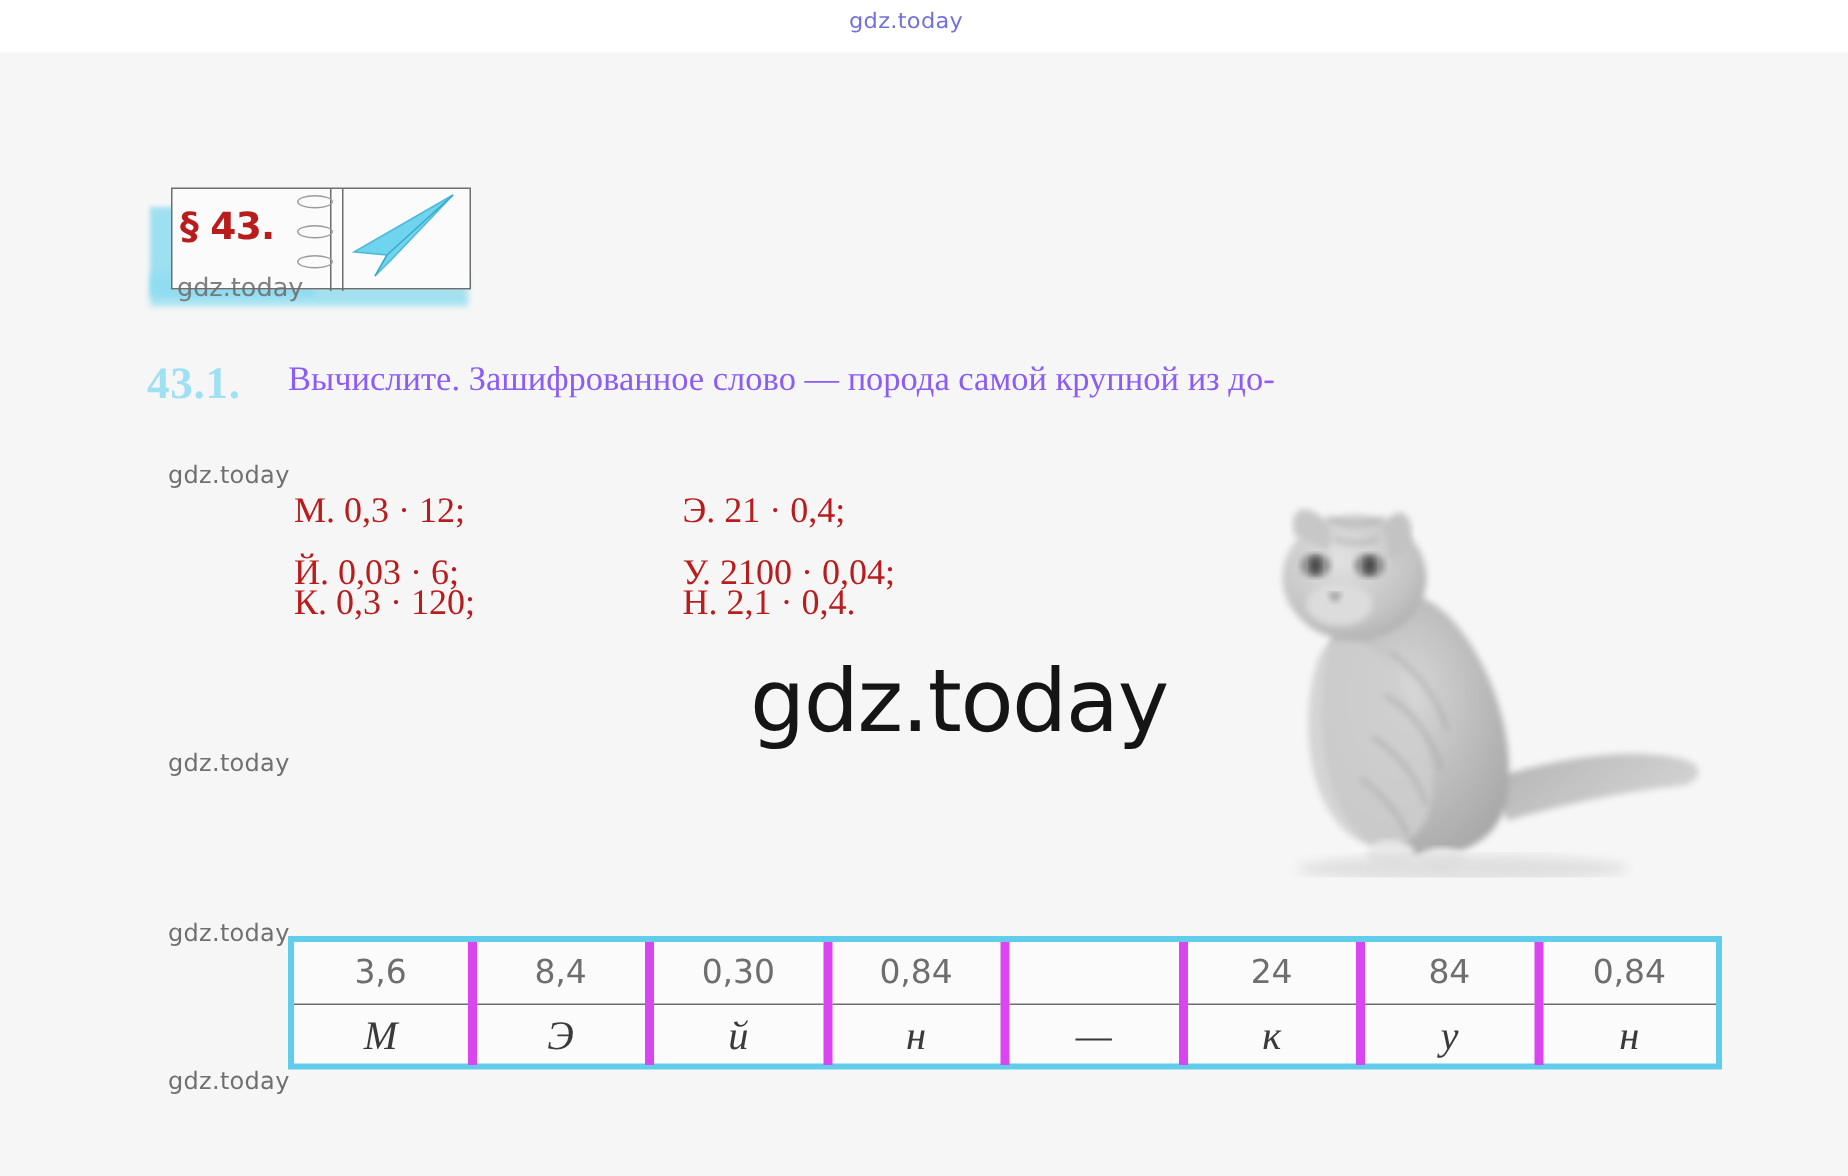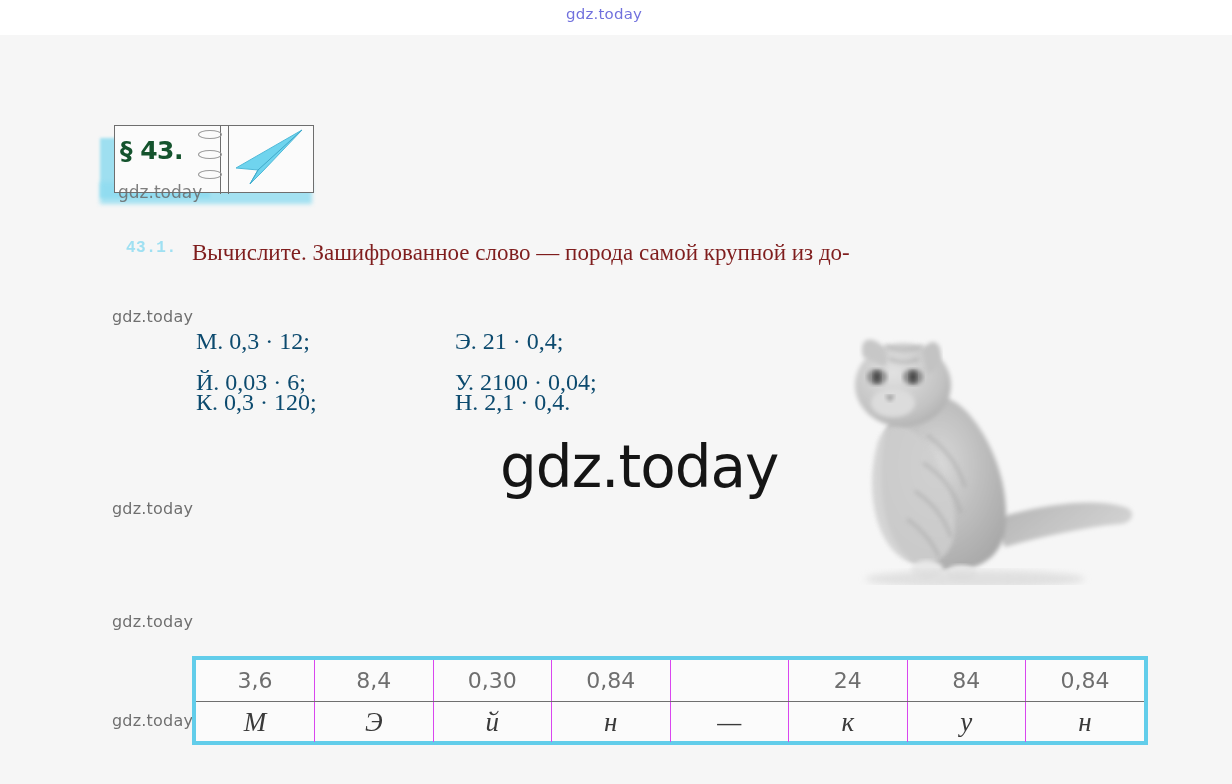--- a/index.html
+++ b/index.html
@@ -46,21 +46,21 @@
   }
   .nb-split{
     position:absolute;left:105px;top:0;width:1px;height:68px;background:#6e6e6e;
   }
   .nb-split2{
     position:absolute;left:113px;top:0;width:1px;height:68px;background:#6e6e6e;
   }
   .sec-num{
     position:absolute;left:20px;top:16px;
     font-family:"DejaVu Sans", sans-serif;
-    font-weight:bold;font-size:25px;color:#14532d;
+    font-weight:bold;font-size:25px;color:#b91c1c;
     letter-spacing:-.5px;
   }
   .rings{position:absolute;left:98px;top:8px;width:24px;height:54px;}
   .ring{
     position:absolute;width:22px;height:7px;
     border:1.4px solid #9a9a9a;border-radius:50%;
     background:transparent;
   }
   .plane{position:absolute;left:128px;top:6px;width:80px;height:62px;}
   .gdz-sec{
@@ -71,37 +71,37 @@
   .sec-title{
     position:absolute;left:325px;top:21px;
     font-family:"DejaVu Sans", sans-serif;
     font-weight:bold;font-size:31px;
     color:#7a7a7a;letter-spacing:.5px;
   }
 
   
   .ex-num{
     position:absolute;left:98px;top:204px;
-    font-family:Liberation Mono, monospace;
-    font-weight:bold;font-size:16px;
-    color:#9fe0f2;letter-spacing:.5px;margin-left:28px;
+    font-family:Liberation Serif, serif;
+    font-weight:bold;font-size:30px;
+    color:#9fe0f2;letter-spacing:.5px;
   }
   .ex-text{
     position:absolute;left:192px;top:203px;width:960px;
     font-family:"Liberation Serif", serif;
-    font-size:23px;color:#7f1d1d;line-height:29px;
+    font-size:23px;color:#8b5cf6;line-height:29px;
     text-align:justify;
   }
   .ex-text .l2{display:block;}
 
   
   .expr{
     position:absolute;
     font-family:"Liberation Serif", serif;
-    font-size:24px;color:#0c4a6e;
+    font-size:24px;color:#b91c1c;
     white-space:nowrap;
   }
   .col-a{left:196px;}
   .col-b{left:455px;text-align:center;}
   .r1{top:293px;}
   .r2{top:334px;}
   .r3{top:354px;}
 
   
   .wm{
@@ -117,32 +117,32 @@
     letter-spacing:-1px;
   }
 
   
   .cat{
     position:absolute;left:815px;top:280px;width:360px;height:270px;
   }
 
   
   .tbl{
-    position:absolute;left:192px;top:621px;
+    position:absolute;left:192px;top:589px;
     width:956px;height:89px;
     border:4px solid #62cdea;
     box-sizing:border-box;
     background:#fbfbfb;
   }
   .tbl table{
     width:100%;height:100%;border-collapse:collapse;
     table-layout:fixed;
   }
   .tbl td{
-    border-left:1px solid #d946ef;
+    border-left:6px solid #d946ef;
     text-align:center;
     padding:0;
   }
   .tbl tr.vals td{
     border-bottom:1px solid #6f6f6f;
     height:41px;
     font-family:"DejaVu Sans", sans-serif;
     font-size:22px;color:#6e6e6e;
     vertical-align:middle;
   }

